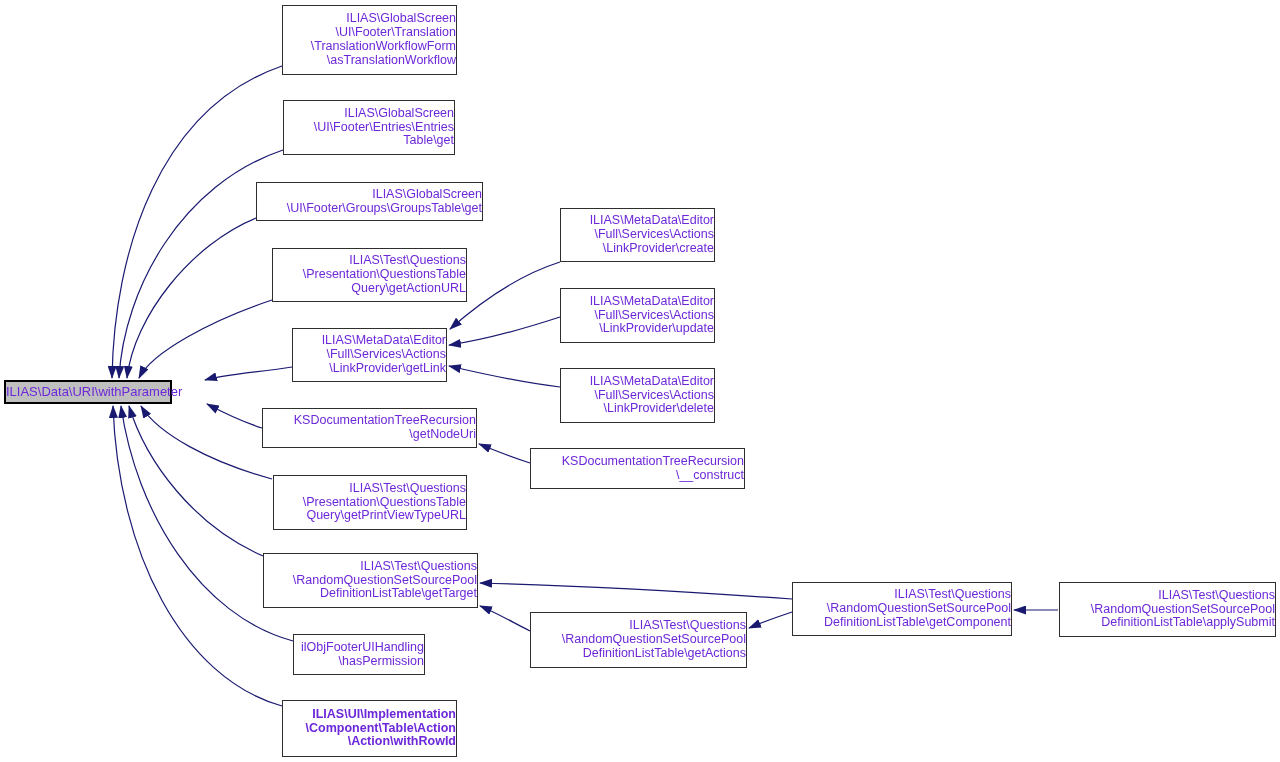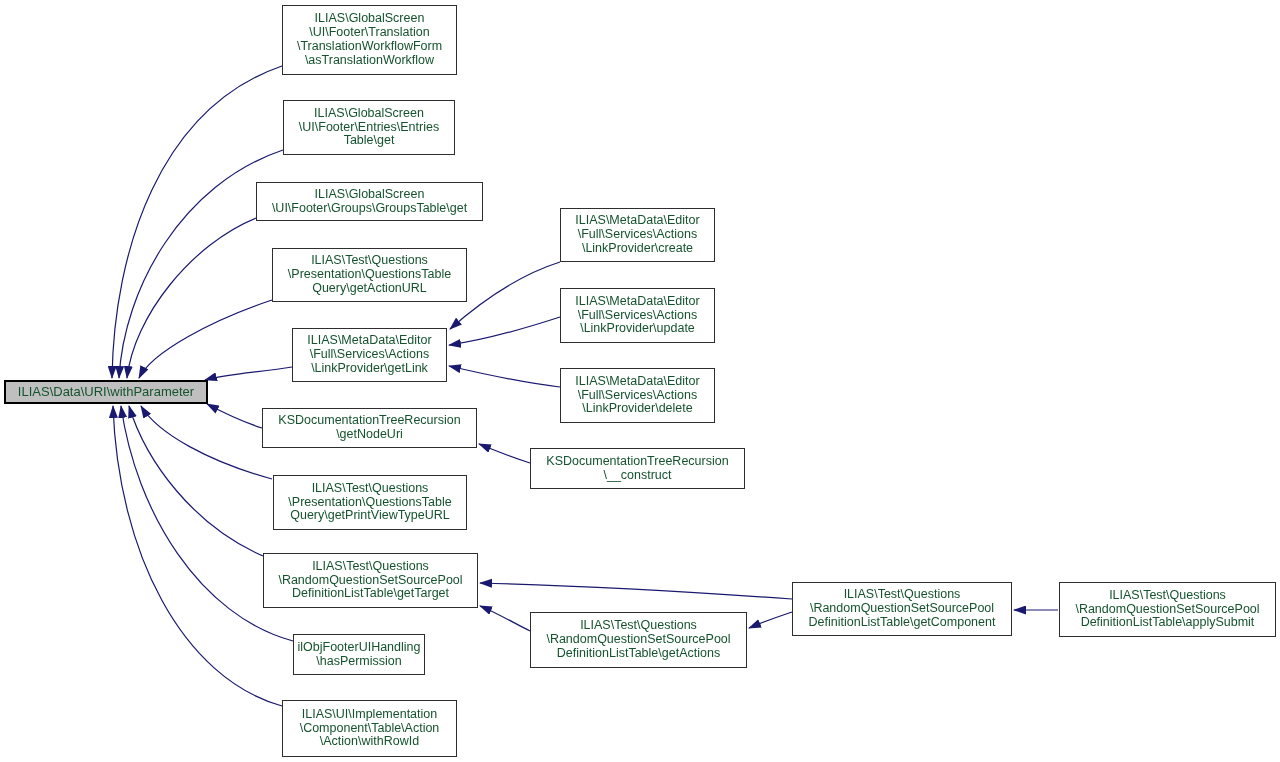--- a/index.html
+++ b/index.html
@@ -20,25 +20,25 @@
     left: 0;
     top: 0;
     width: 1280px;
     height: 762px;
   }
   .node {
     position: absolute;
     box-sizing: border-box;
     background: #ffffff;
     border: 1px solid #2e2e2e;
-    color: #14532d;
+    color: #6d28d9;
     display: flex;
     align-items: center;
     justify-content: center;
-    text-align: center;
+    text-align: right;
     font-size: 12.5px;
     line-height: 13.8px;
     white-space: pre-line;
     cursor: pointer;
   }
   .node.highlight {
     background: #bfbfbf;
     border: 2px solid #000000;
     cursor: default;
     font-size: 13px;
@@ -73,21 +73,21 @@
         <path d="M560,317 C517,331 478,341 449,345" fill="none" stroke="#191970" stroke-width="1.2" marker-end="url(#arrowhead)"></path>
         <path d="M560,387 C518,382 479,373 449,366" fill="none" stroke="#191970" stroke-width="1.2" marker-end="url(#arrowhead)"></path>
         <path d="M530,463 C512,457 496,451 479,444" fill="none" stroke="#191970" stroke-width="1.2" marker-end="url(#arrowhead)"></path>
         <path d="M792,599 C680,591 560,585 480,583" fill="none" stroke="#191970" stroke-width="1.2" marker-end="url(#arrowhead)"></path>
         <path d="M530,631 C514,623 497,613 480,606" fill="none" stroke="#191970" stroke-width="1.2" marker-end="url(#arrowhead)"></path>
         <path d="M792,612 C777,617 763,622 749,628" fill="none" stroke="#191970" stroke-width="1.2" marker-end="url(#arrowhead)"></path>
         <path d="M1058,610 C1044,610 1028,610 1014,610" fill="none" stroke="#191970" stroke-width="1.2" marker-end="url(#arrowhead)"></path>
       </g>
   </svg>
   <div id="node-layer">
-      <div class="node highlight" style="left: 4px; top: 380px; width: 204px; height: 24px;"><span>ILIAS\Data\URI\withParameter</span></div>
+      <div class="node highlight" style="left: 4px; top: 380px; width: 168px; height: 24px;"><span>ILIAS\Data\URI\withParameter</span></div>
       <div class="node" style="left: 282px; top: 5px; width: 175px; height: 70px;"><span>ILIAS\GlobalScreen
 \UI\Footer\Translation
 \TranslationWorkflowForm
 \asTranslationWorkflow</span></div>
       <div class="node" style="left: 283px; top: 100px; width: 172px; height: 55px;"><span>ILIAS\GlobalScreen
 \UI\Footer\Entries\Entries
 Table\get</span></div>
       <div class="node" style="left: 256px; top: 182px; width: 227px; height: 39px;"><span>ILIAS\GlobalScreen
 \UI\Footer\Groups\GroupsTable\get</span></div>
       <div class="node" style="left: 272px; top: 248px; width: 195px; height: 54px;"><span>ILIAS\Test\Questions
@@ -99,21 +99,21 @@
       <div class="node" style="left: 262px; top: 408px; width: 215px; height: 40px;"><span>KSDocumentationTreeRecursion
 \getNodeUri</span></div>
       <div class="node" style="left: 273px; top: 475px; width: 194px; height: 55px;"><span>ILIAS\Test\Questions
 \Presentation\QuestionsTable
 Query\getPrintViewTypeURL</span></div>
       <div class="node" style="left: 263px; top: 553px; width: 215px; height: 55px;"><span>ILIAS\Test\Questions
 \RandomQuestionSetSourcePool
 DefinitionListTable\getTarget</span></div>
       <div class="node" style="left: 293px; top: 634px; width: 132px; height: 41px;"><span>ilObjFooterUIHandling
 \hasPermission</span></div>
-      <div class="node" style="left: 282px; top: 700px; width: 175px; height: 57px;"><span>ILIAS\UI\Implementation
+      <div class="node" style="left: 282px; top: 700px; width: 175px; height: 57px; font-weight: bold;"><span>ILIAS\UI\Implementation
 \Component\Table\Action
 \Action\withRowId</span></div>
       <div class="node" style="left: 560px; top: 208px; width: 155px; height: 54px;"><span>ILIAS\MetaData\Editor
 \Full\Services\Actions
 \LinkProvider\create</span></div>
       <div class="node" style="left: 560px; top: 288px; width: 155px; height: 55px;"><span>ILIAS\MetaData\Editor
 \Full\Services\Actions
 \LinkProvider\update</span></div>
       <div class="node" style="left: 560px; top: 368px; width: 155px; height: 55px;"><span>ILIAS\MetaData\Editor
 \Full\Services\Actions

